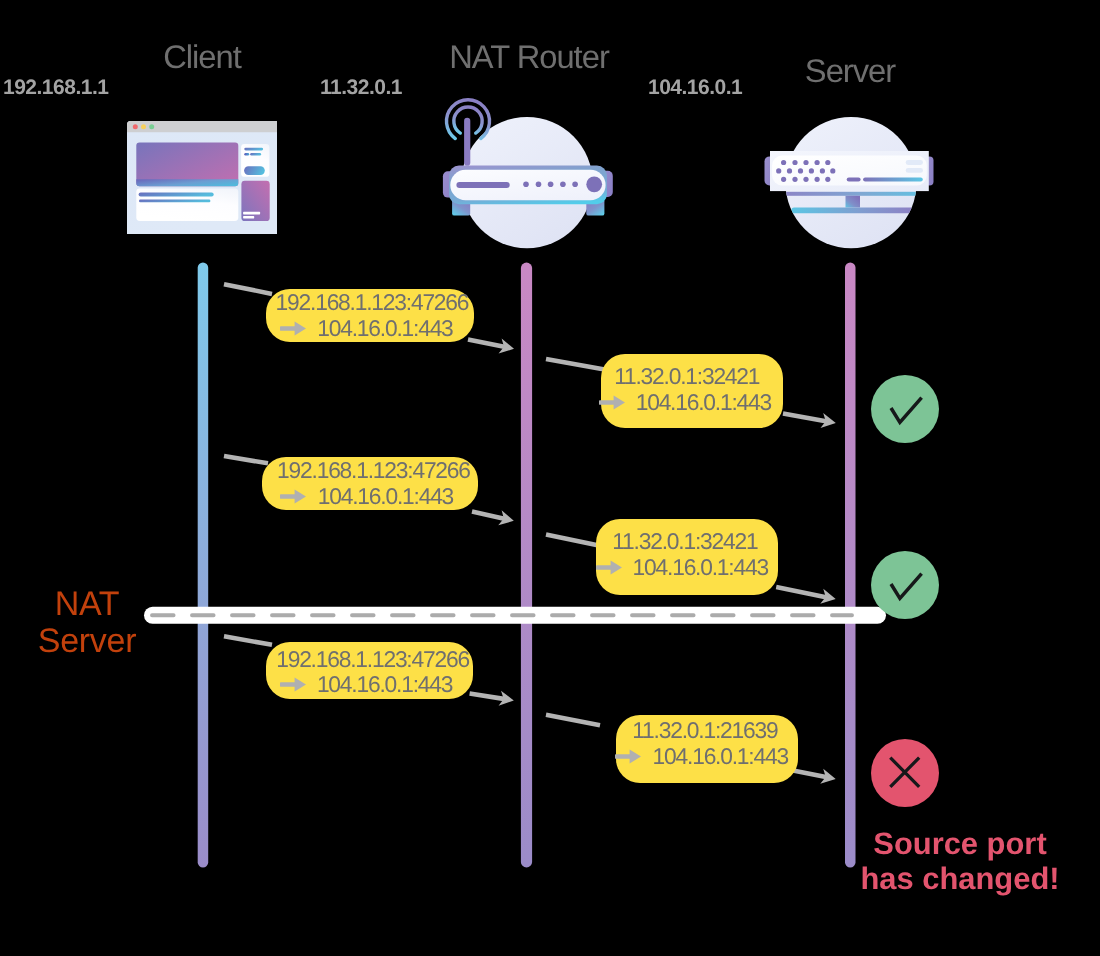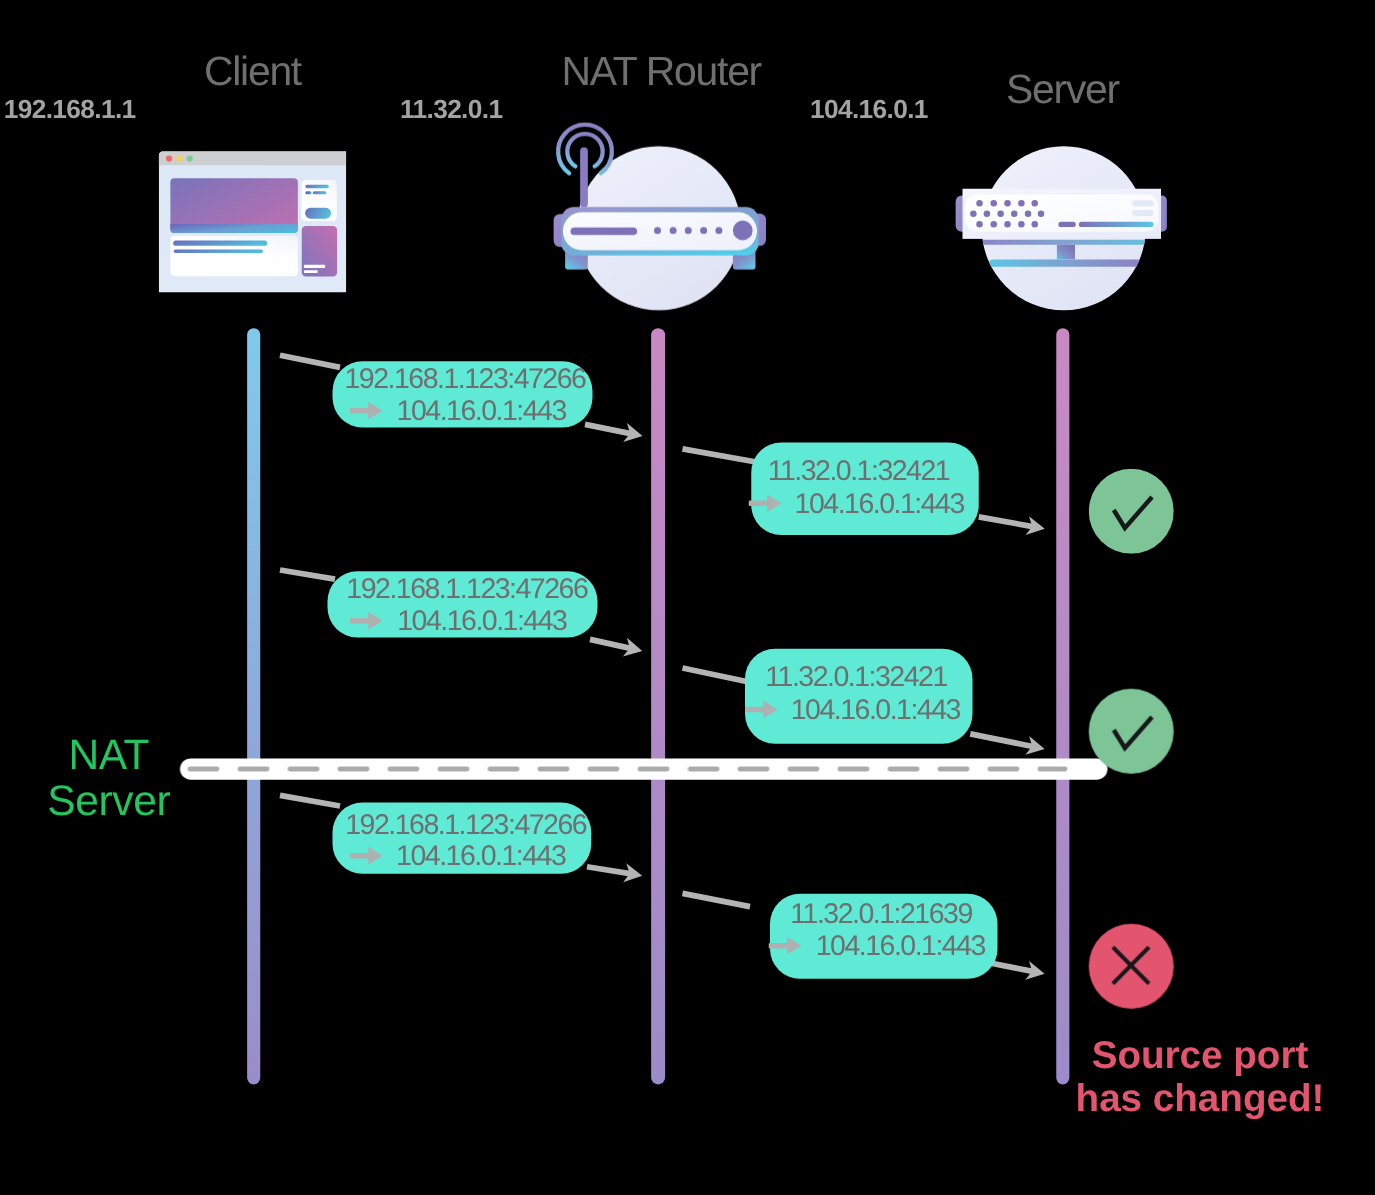--- a/index.html
+++ b/index.html
@@ -13,31 +13,31 @@
   
   .col-title,.col-ip,.bline,.note,.nat-label,.note>div,.nat-label>div{will-change:transform;}
   .col-title{position:absolute;text-align:center;color:#6f6f6f;
              font-size:32.7px;font-weight:400;letter-spacing:-1px;
              line-height:1;white-space:nowrap;}
   .col-ip{position:absolute;text-align:left;color:#a3a3a3;
           font-size:21px;font-weight:700;letter-spacing:-0.5px;
           line-height:1;white-space:nowrap;}
 
   
-  .bubble{position:absolute;background:#5eead4;border-radius:24px;
+  .bubble{position:absolute;background:#fde047;border-radius:24px;
           box-sizing:border-box;}
   .bline{position:absolute;color:#6f6f6f;font-size:22.8px;letter-spacing:-1.2px;
          line-height:22px;white-space:nowrap;}
   .bline.r{text-align:right;}
   .ar{position:absolute;display:block;line-height:0;}
 
   .note{position:absolute;color:#e3546e;font-weight:700;font-size:30.9px;
         letter-spacing:0;line-height:34.7px;text-align:center;white-space:nowrap;}
 
-  .nat-label{position:absolute;color:#22c55e;font-size:34px;font-weight:400;
+  .nat-label{position:absolute;color:#c2410c;font-size:34px;font-weight:400;
              letter-spacing:-0.3px;line-height:37.3px;text-align:center;white-space:nowrap;}
 </style>
 </head>
 <body>
 
 <div id="stage">
 
   <svg class="abs" width="1100" height="956" style="left:0;top:0" viewBox="0 0 1100 956">
     <defs>
       <linearGradient id="llClient" x1="0" y1="0" x2="0" y2="1">

